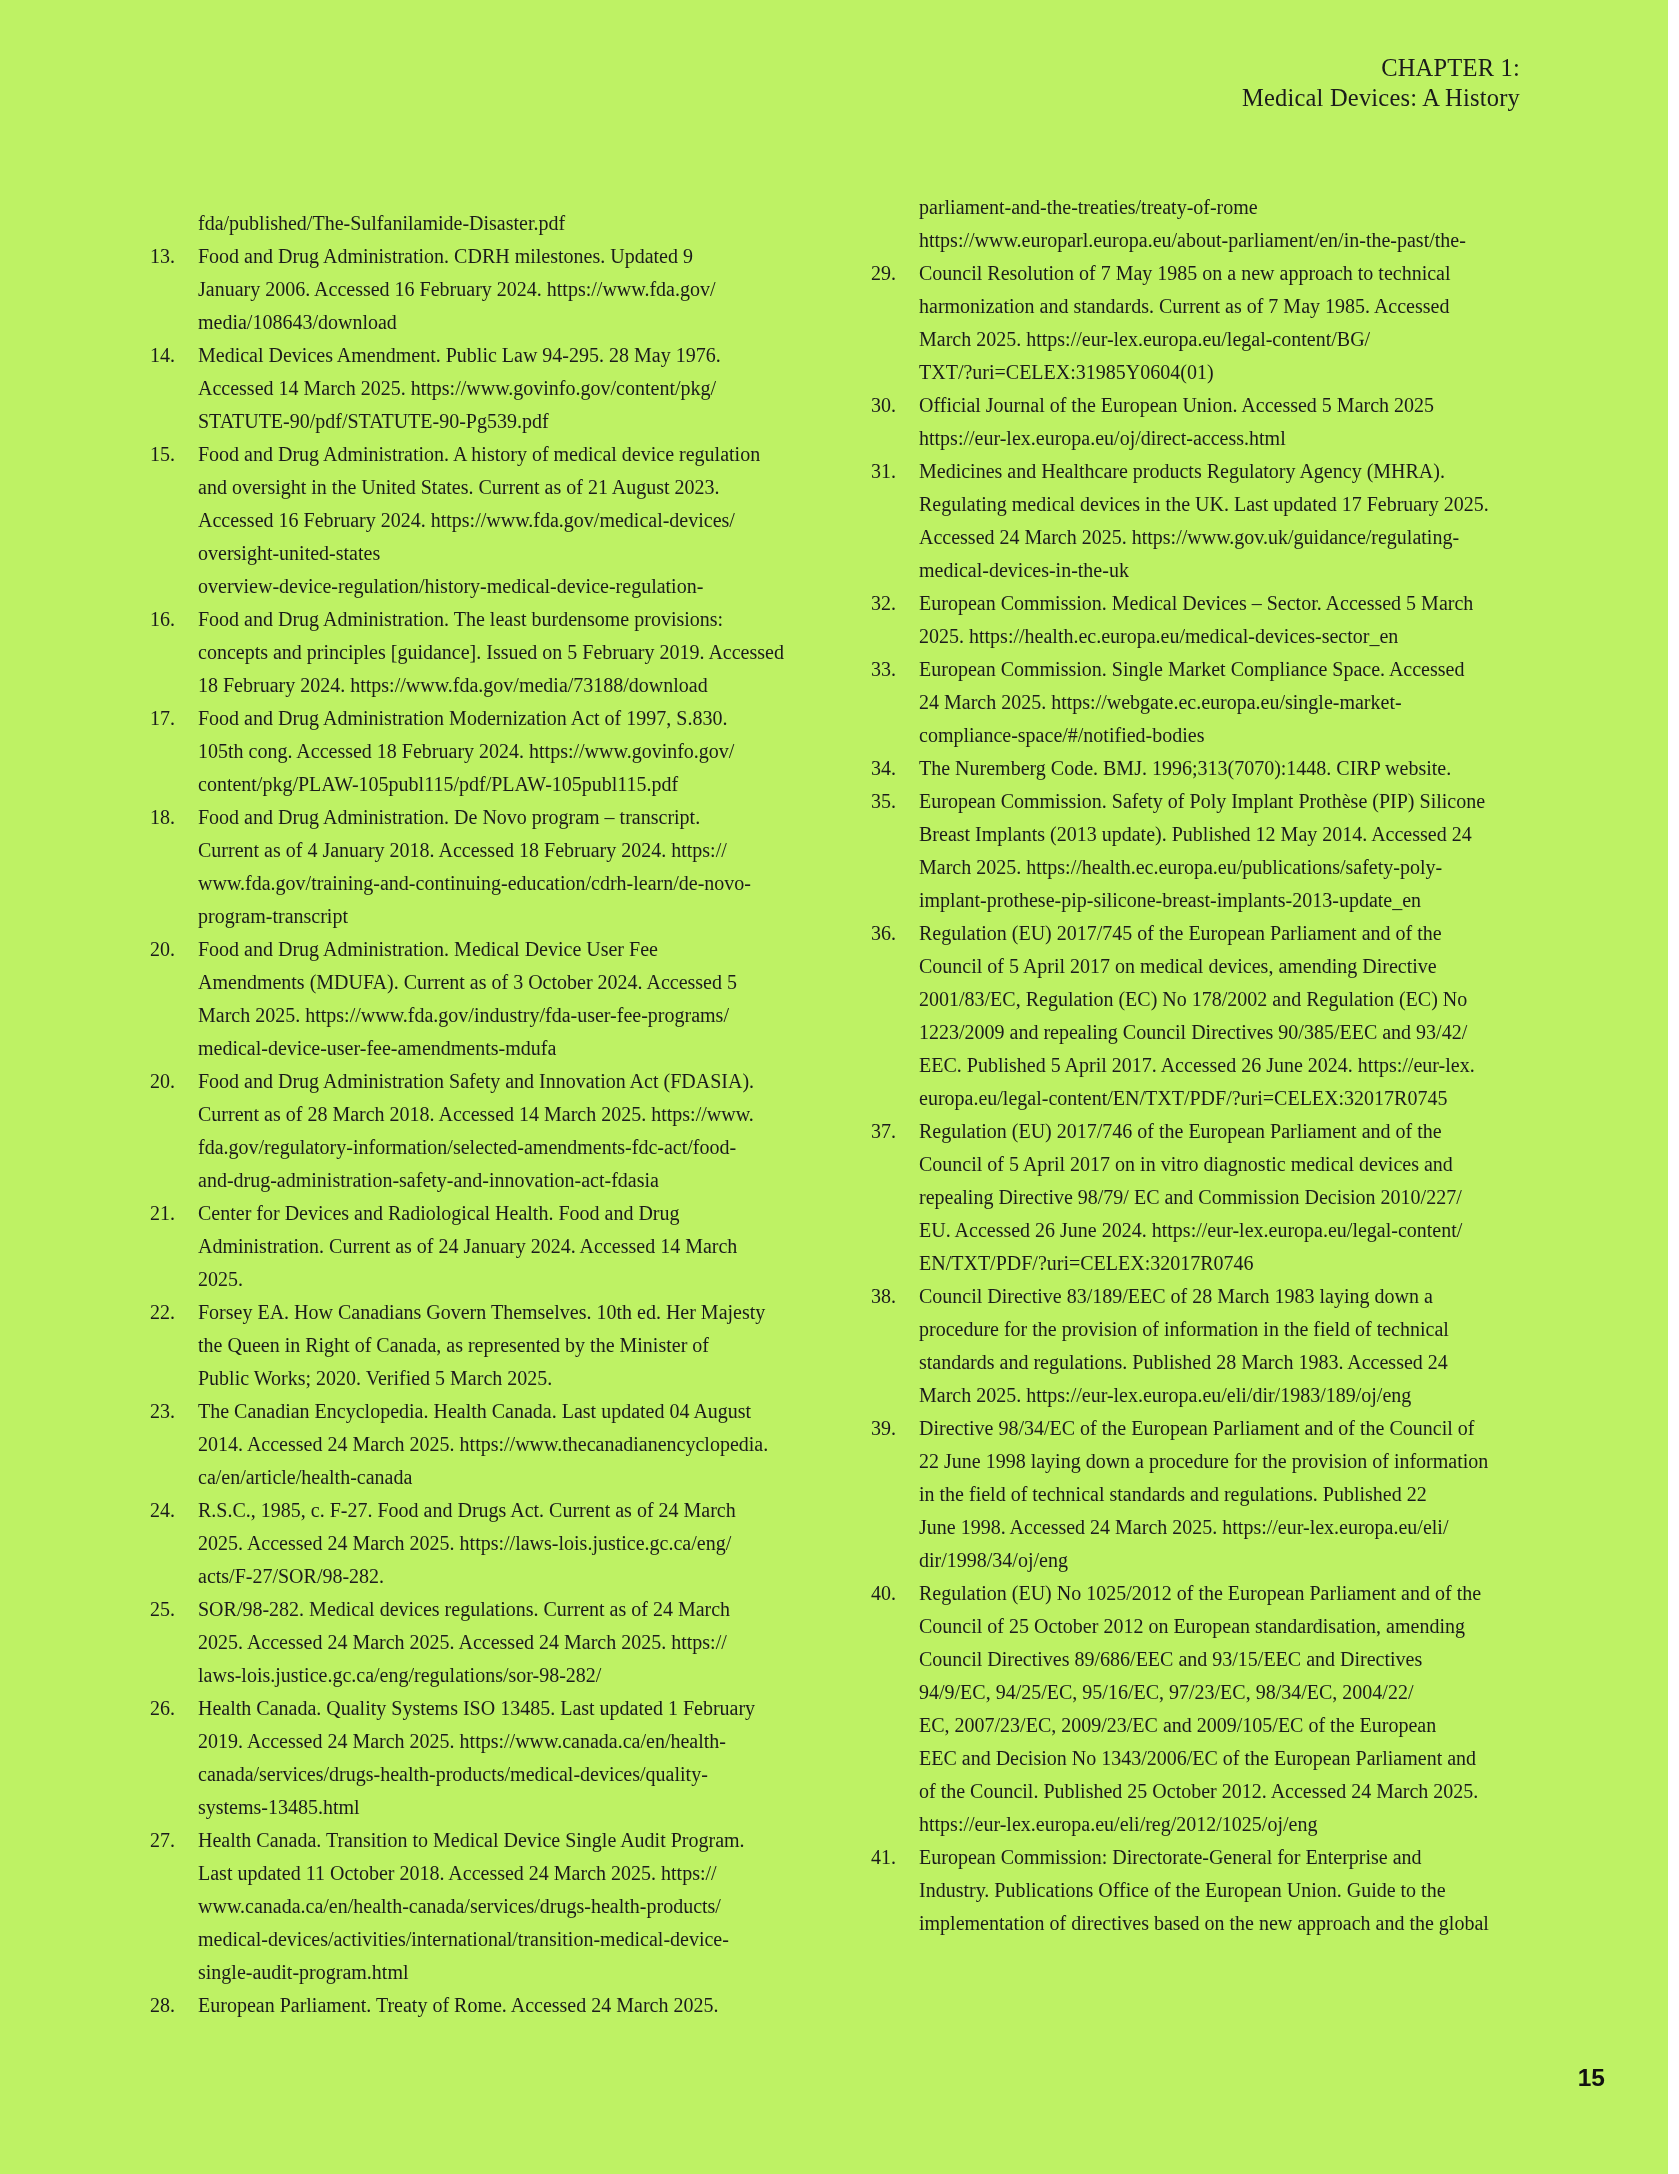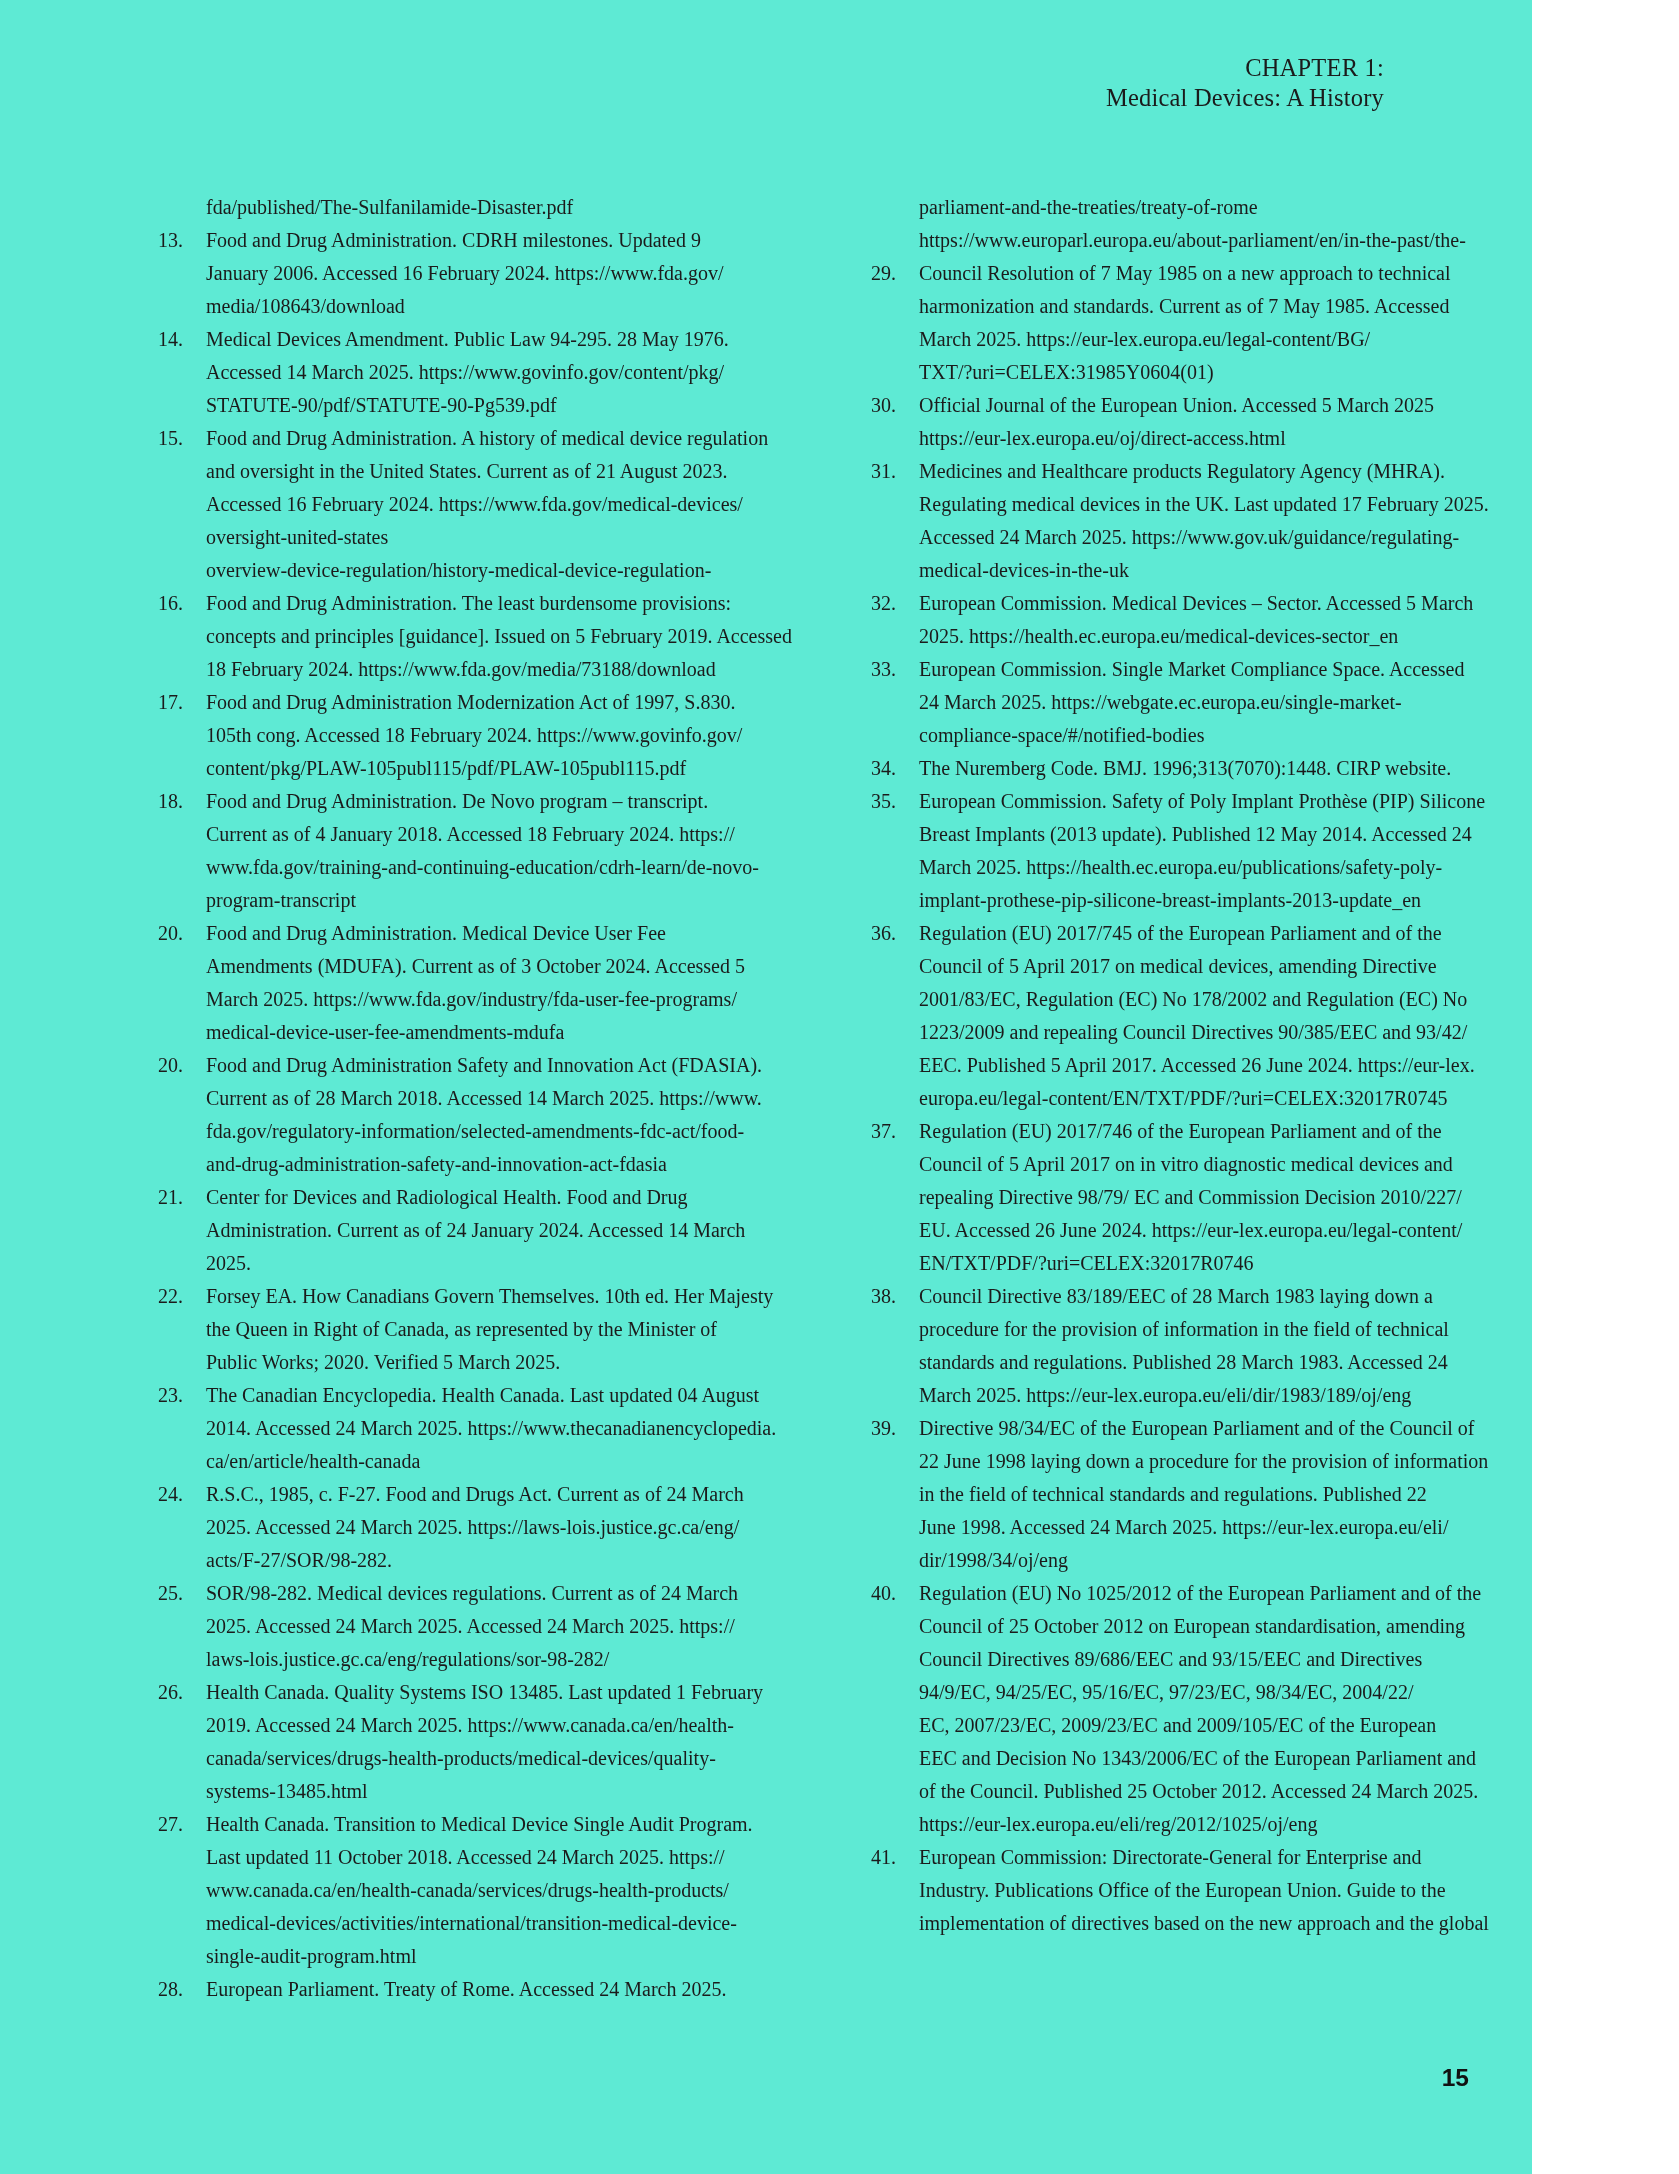--- a/index.html
+++ b/index.html
@@ -1,40 +1,40 @@
 <!DOCTYPE html>
 <html style="font-size:15px"><head>
 <meta charset="utf-8">
 <style>
   html, body { margin: 0; padding: 0; background: #ffffff; }
   .page {
     position: relative;
-    width: 1532px;
+    width: 1668px;
     height: 2174px;
-    background: #5eead4;
+    background: #bef264;
     font-family: "Liberation Serif", serif;
     color: #1b1b1b;
     overflow: hidden;
   }
   .chapter-header {
     position: absolute;
     top: 53px;
     right: 148px;
     text-align: right;
     font-size: 24.5px;
     line-height: 30px;
     letter-spacing: 0.2px;
   }
   .ref-column {
     position: absolute;
     top: 191px;
     font-size: 20px;
     line-height: 33px;
   }
-  .ref-column.left  { left: 206px; width: 612px; }
+  .ref-column.left  { left: 198px; width: 612px; margin-top: 16px; }
   .ref-column.right { left: 919px; width: 615px; }
   .ref { position: relative; }
   .ref-num {
     position: absolute;
     left: -48px;
     top: 0;
     white-space: nowrap;
   }
   .ref-line {
     white-space: nowrap;

